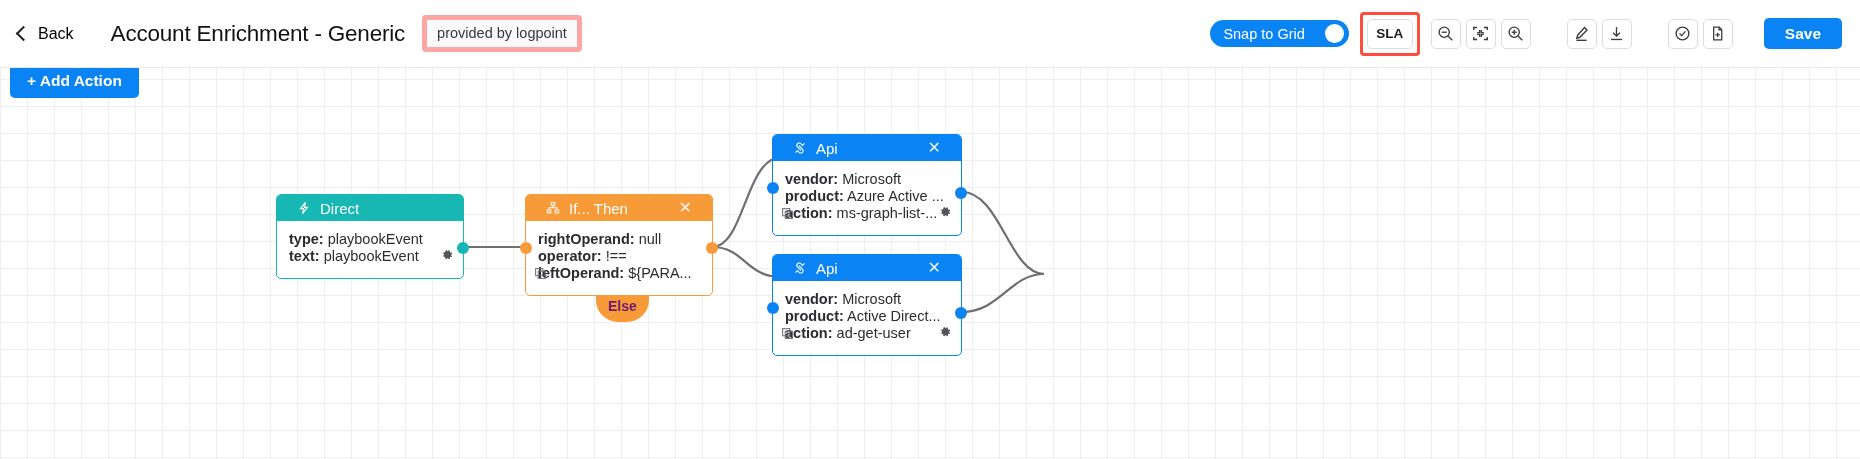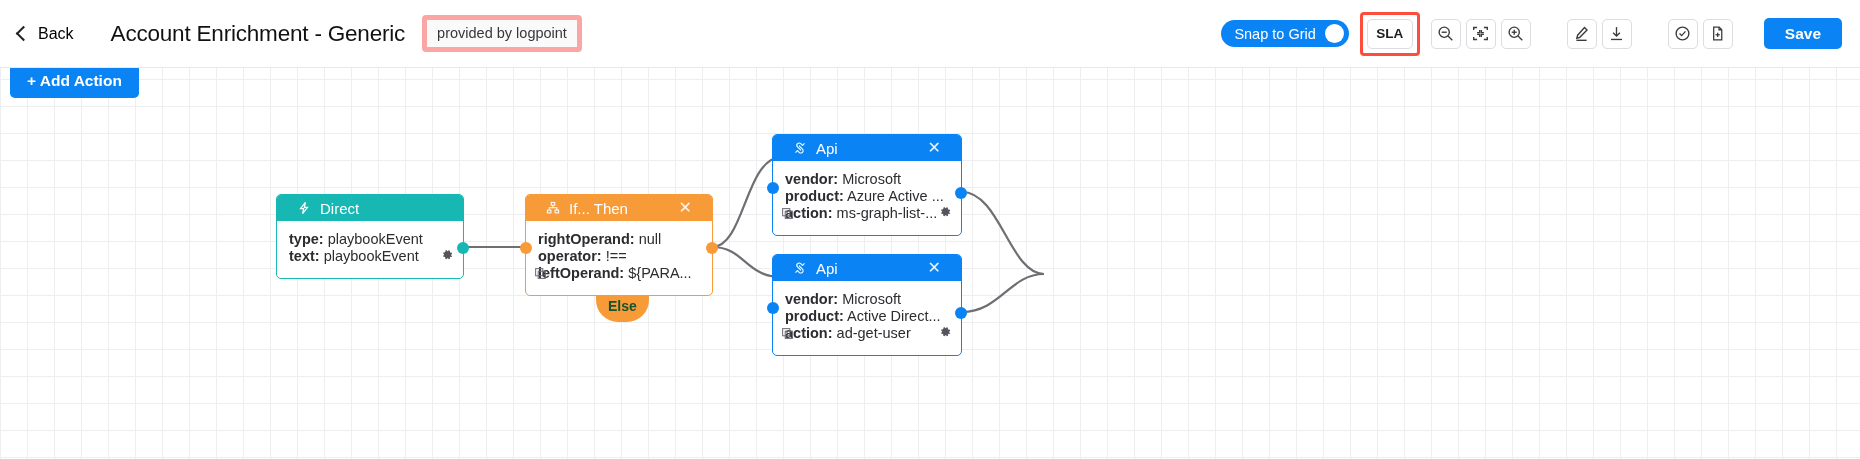--- a/index.html
+++ b/index.html
@@ -37,21 +37,21 @@
     border: 5px solid #fca5a5; border-radius: 4px;
     background: #fafafb; font-size: 14.5px; color: #37373b;
     white-space: nowrap;
   }
 
   .header-right {
     margin-left: auto; display: flex; align-items: center;
     gap: 11px; margin-right: 18px;
   }
   .snap-toggle {
-    display: flex; align-items: center; gap: 9px;
+    display: flex; align-items: center; gap: 20px;
     background: #0a84f5; border-radius: 999px;
     height: 27px; padding: 0 5px 0 13px; cursor: pointer;
   }
   .snap-toggle span { color: #fff; font-size: 14.5px; white-space: nowrap; }
   .knob { width: 19px; height: 19px; border-radius: 50%; background: #fff; }
 
   .sla-wrap {
     padding: 4px; border: 3px solid #ff4d3d; border-radius: 4px;
     display: flex; align-items: center; justify-content: center;
   }
@@ -126,21 +126,21 @@
 
   .teal   { background: #17b8b4; }
   .orange { background: #f79a38; }
   .blue   { background: #0a84f5; }
   .node.teal-b   { border: 1px solid #17b8b4; }
   .node.orange-b { border: 1px solid #f79a38; }
   .node.blue-b   { border: 1px solid #0a84f5; }
 
   .else-badge {
     position: absolute; z-index: 9;
-    background: #f79a38; color: #14532d;
+    background: #f79a38; color: #701a75;
     font-size: 14px; font-weight: bold;
     padding: 3px 12px 8px;
     border-radius: 0 0 22px 22px;
   }
   svg.wires { position: absolute; inset: 0; width: 100%; height: 100%; z-index: 5; }
 </style>
 </head>
 <body>
 
 <div id="app">

